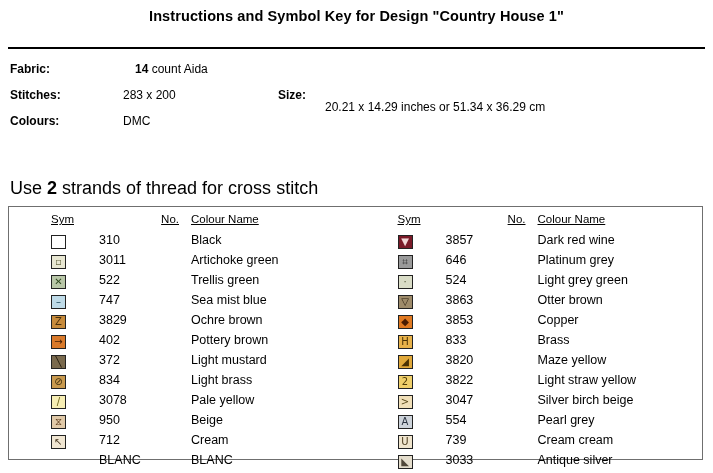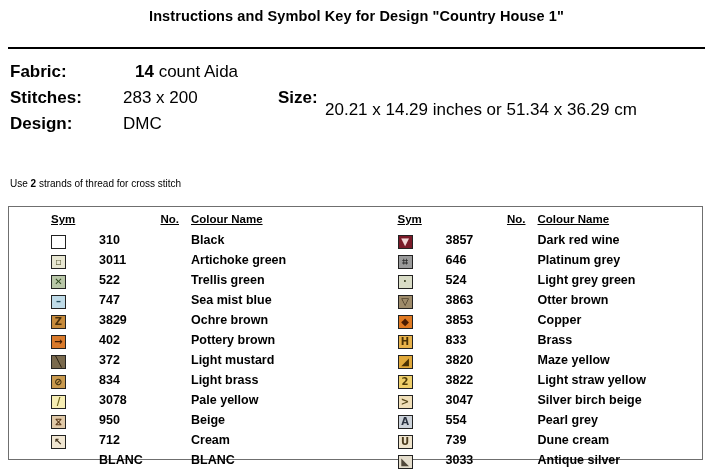--- a/index.html
+++ b/index.html
@@ -37,21 +37,21 @@
   }
   .info {
     position: absolute;
     left: 10px;
     top: 62px;
     width: 693px;
   }
   .info-row {
     position: relative;
     height: 26px;
-    font-size: 17px;
+    font-size: 12px;
   }
   .info-label {
     position: absolute;
     left: 0;
     font-weight: bold;
   }
   .info-value {
     position: absolute;
     left: 113px;
   }
@@ -66,39 +66,38 @@
   }
   .size-value {
     position: absolute;
     left: 315px;
     margin-top: 12px;
   }
   .usage {
     position: absolute;
     left: 10px;
     top: 178px;
-    font-size: 10px;
+    font-size: 18px;
     text-align: center;
   }
   .usage b { font-weight: bold; }
 
   .key-box {
     position: absolute;
     left: 8px;
     top: 206px;
     width: 695px;
     height: 254px;
     border: 1px solid #6f6f6f;
     box-sizing: border-box;
   }
   .cols {
     position: absolute;
     left: 0; top: 0; right: 0; bottom: 0;
     display: flex;
-    font-weight: bold;
   }
   .col {
     position: relative;
     width: 50%;
     box-sizing: border-box;
   }
   .col-head {
     position: relative;
     height: 20px;
     margin-top: 6px;
@@ -178,21 +177,21 @@
       <span class="info-label">Fabric:</span>
       <span class="info-value"><b>14</b><span> count Aida</span></span>
     </div>
     <div class="info-row">
       <span class="info-label">Stitches:</span>
       <span class="info-value">283 x 200</span>
       <span class="size-label">Size:</span>
       <span class="size-value">20.21 x 14.29 inches or 51.34 x 36.29 cm</span>
     </div>
     <div class="info-row">
-      <span class="info-label">Design:</span>
+      <span class="info-label">Colours:</span>
       <span class="info-value">DMC</span>
     </div>
   </div>
 
   <div class="usage">
     <span>Use </span><b>2</b><span> strands of thread for cross stitch</span>
   </div>
 
   <div class="key-box">
     <div class="cols">
@@ -406,21 +405,21 @@
               <div class="no-cell">554</div>
               <div class="name-cell">Pearl grey</div>
             </div>
             <div class="row">
               <div class="sym-cell">
                 <span class="sym-box" style="background: rgb(239, 228, 204);">
                   <span class="sym-glyph" style="color: rgb(74, 58, 28);">U</span>
                 </span>
               </div>
               <div class="no-cell">739</div>
-              <div class="name-cell">Dune cream</div>
+              <div class="name-cell">Cream cream</div>
             </div>
             <div class="row">
               <div class="sym-cell">
                 <span class="sym-box" style="background: rgb(228, 221, 204);">
                   <span class="sym-glyph" style="color: rgb(80, 72, 58);">◣</span>
                 </span>
               </div>
               <div class="no-cell">3033</div>
               <div class="name-cell">Antique silver</div>
             </div>

